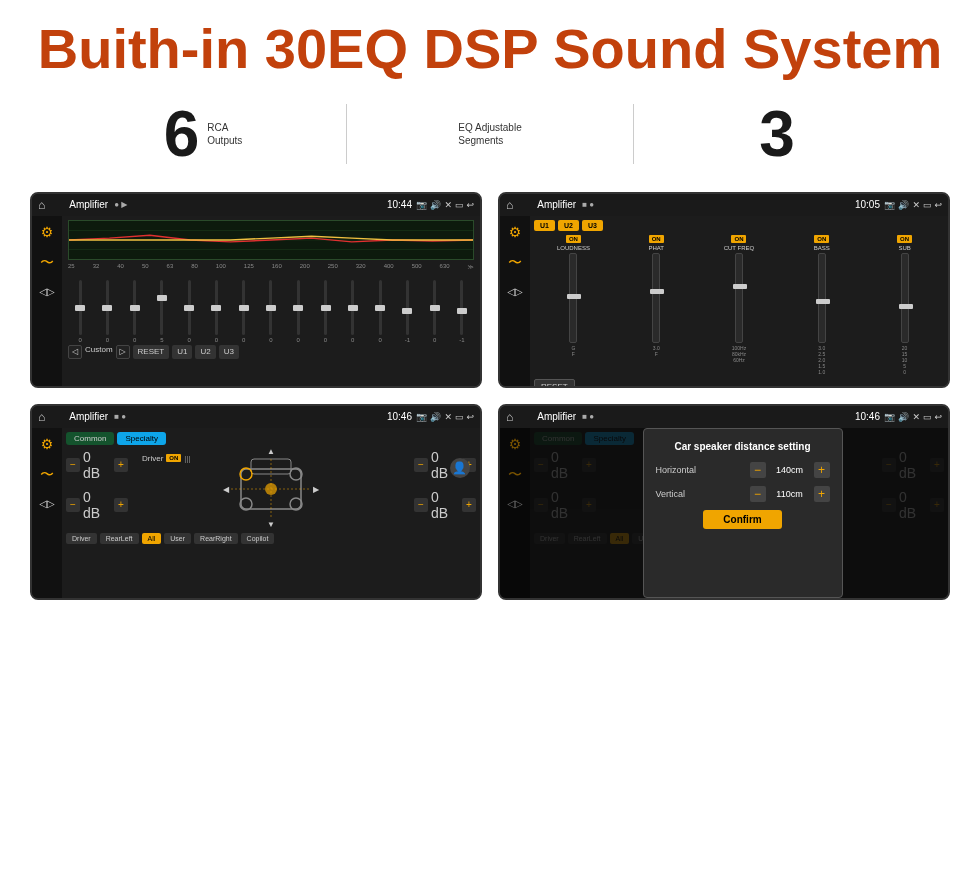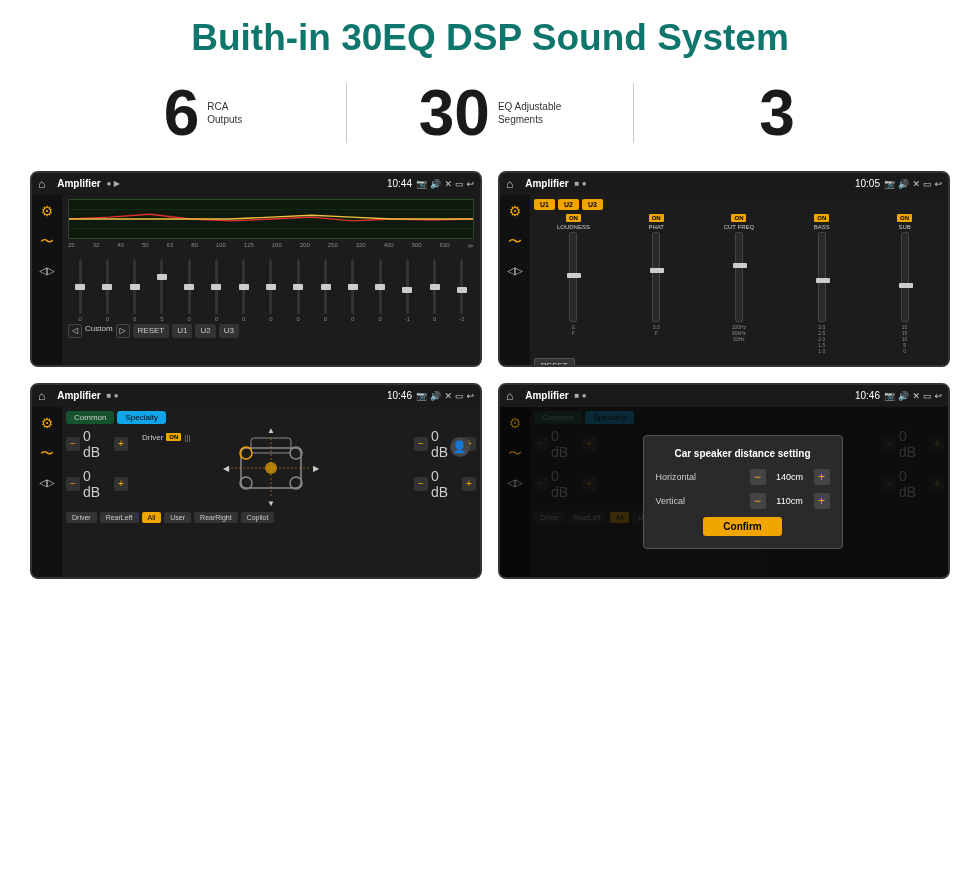--- a/index.html
+++ b/index.html
@@ -10,23 +10,23 @@
       font-family: Arial, sans-serif;
       overflow-x: hidden;
     }
 
     
     .header {
       text-align: center;
       padding: 18px 20px 10px;
     }
     .header h1 {
-      font-size: 37px;
+      font-size: 56px;
       font-weight: 900;
-      color: #0f766e;
+      color: #c2410c;
       line-height: 1.1;
     }
 
     
     .stats-row {
       display: flex;
       justify-content: center;
       align-items: center;
       padding: 12px 60px 18px;
       gap: 0;
@@ -74,21 +74,21 @@
     
     .status-bar {
       background: #1a1a1a;
       display: flex;
       align-items: center;
       padding: 3px 6px;
       gap: 4px;
       height: 22px;
     }
     .status-bar .home-icon { color: #ccc; font-size: 12px; }
-    .status-bar .app-title { color: #fff; font-size: 10px; font-weight: bold; margin-left: 8px; }
+    .status-bar .app-title { color: #fff; font-size: 10px; font-weight: normal; margin-left: 20px; }
     .status-bar .dots { color: #aaa; font-size: 8px; margin-left: 2px; }
     .status-bar .spacer { flex: 1; }
     .status-bar .time { color: #fff; font-size: 10px; }
     .status-bar .icons { color: #ccc; font-size: 9px; display: flex; gap: 3px; align-items: center; }
 
     
     .screen-content {
       background: #1c1c1c;
       display: flex;
       height: 170px;
@@ -283,21 +283,20 @@
       cursor: pointer;
     }
     .bottom-btn.highlight { background: #f0a500; color: #000; }
 
     
     .dialog-overlay {
       position: absolute;
       top: 0; left: 0; right: 0; bottom: 0;
       background: rgba(0,0,0,0.5);
       display: flex;
-      align-items: center;
       justify-content: center;
       z-index: 10;
       padding-left: 37px;
     }
     .dialog-box {
       background: #2a2a2a;
       border: 1px solid #555;
       border-radius: 4px;
       padding: 12px;
       width: 200px;
@@ -361,21 +360,20 @@
   <h1>Buith-in 30EQ DSP Sound System</h1>
 </div>
 
 <div class="stats-row">
   <div class="stat-item">
     <span class="stat-number">6</span>
     <span class="stat-label">RCA<br>Outputs</span>
   </div>
   <div class="stat-divider"></div>
   <div class="stat-item">
-    <span class="stat-number">30</span>
     <span class="stat-label">EQ Adjustable<br>Segments</span>
   </div>
   <div class="stat-divider"></div>
   <div class="stat-item">
     <span class="stat-number">3</span>
   </div>
 </div>
 
 <div class="screenshots-grid">
 

